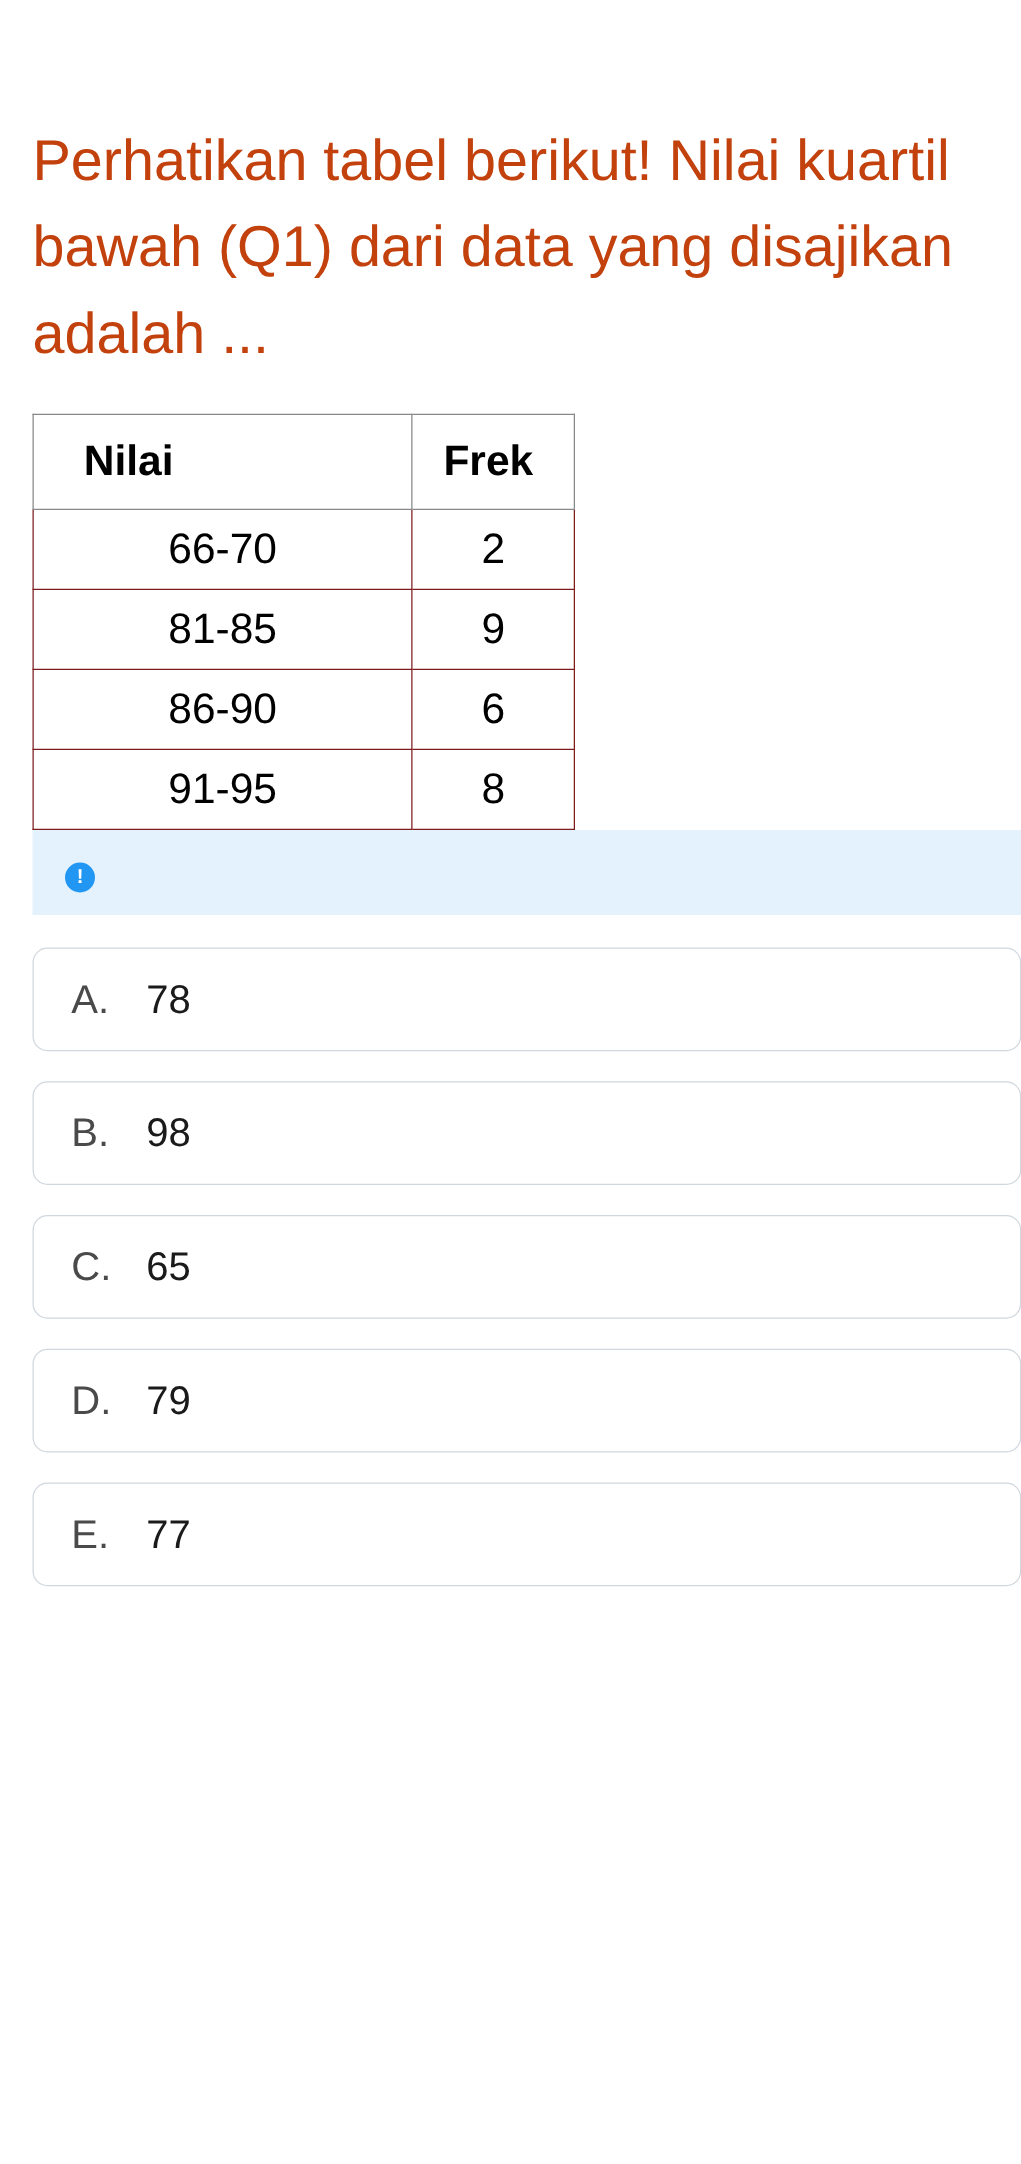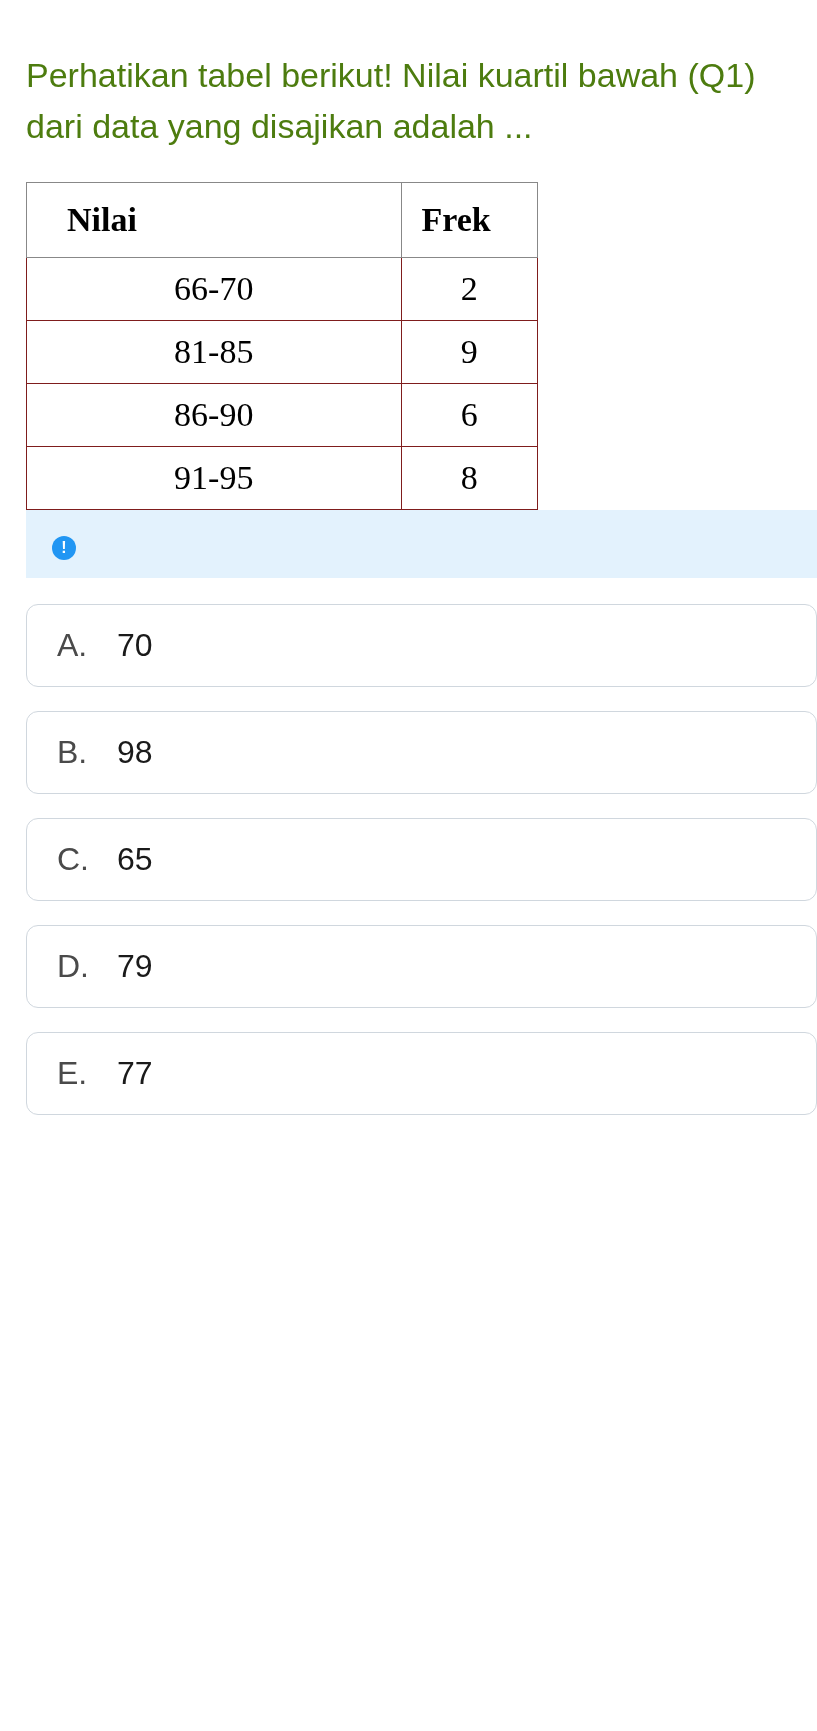--- a/index.html
+++ b/index.html
@@ -7,45 +7,45 @@
       padding: 0;
       box-sizing: border-box;
     }
     body {
       font-family: -apple-system, BlinkMacSystemFont, 'Segoe UI', Arial, sans-serif;
       background: #ffffff;
       width: 817px;
       padding: 0;
     }
     .question-text {
-      font-size: 34px;
-      color: #4d7c0f;
+      font-size: 46px;
+      color: #c2410c;
       padding: 50px 26px 30px 26px;
       line-height: 1.5;
       font-weight: 400;
+      margin-top: 44px;
     }
     .data-table {
       margin-left: 26px;
       border-collapse: collapse;
-      width: 512px;
-      font-family: Liberation Serif, serif;
+      width: 434px;
     }
     .data-table th {
       border: 1px solid #888;
       padding: 18px 20px;
       font-size: 34px;
       font-weight: 700;
       text-align: left;
       background: #ffffff;
     }
     .data-table th:first-child {
       padding-left: 40px;
     }
     .data-table th:last-child {
-      text-align: left;
+      text-align: center;
       padding-right: 28px;
     }
     .data-table td {
       border: 1px solid #7f1d1d;
       padding: 12px 20px;
       font-size: 34px;
       background: #ffffff;
     }
     .data-table td:first-child {
       text-align: center;
@@ -143,21 +143,21 @@
 
 <div class="info-box">
   <div class="info-icon">
     <span class="info-icon-inner">!</span>
   </div>
 </div>
 
 <div class="options-container">
   <div class="option">
     <span class="option-letter">A.</span>
-    <span class="option-value">70</span>
+    <span class="option-value">78</span>
   </div>
   <div class="option">
     <span class="option-letter">B.</span>
     <span class="option-value">98</span>
   </div>
   <div class="option">
     <span class="option-letter">C.</span>
     <span class="option-value">65</span>
   </div>
   <div class="option">

